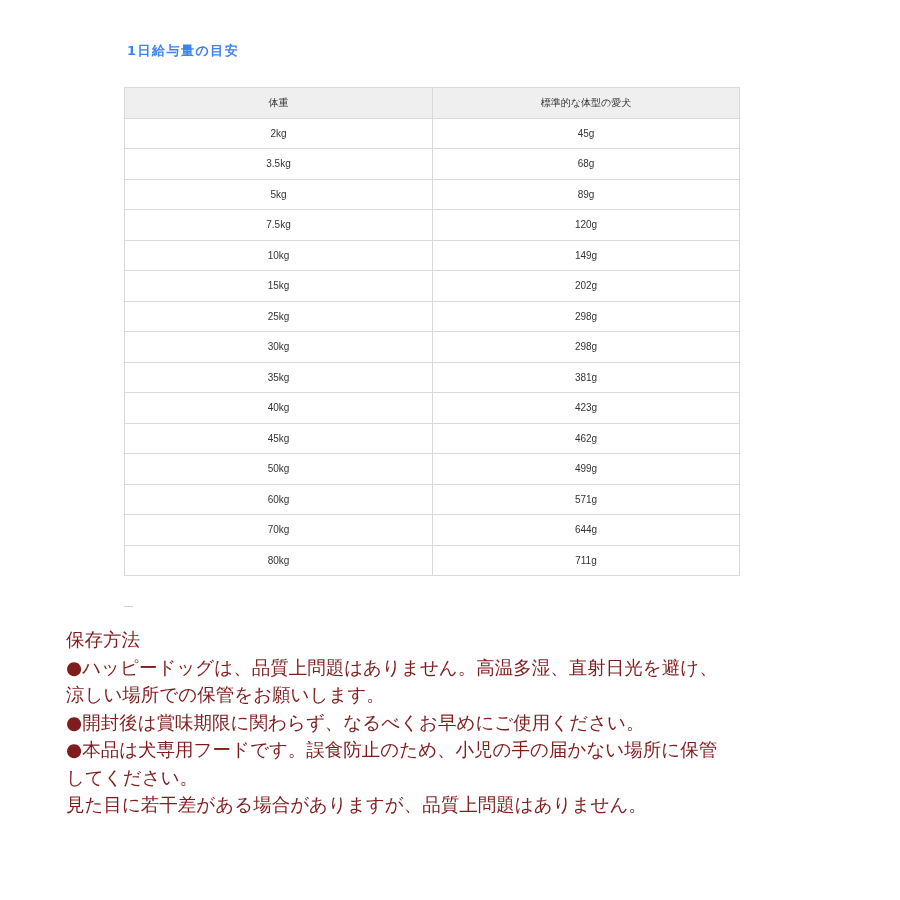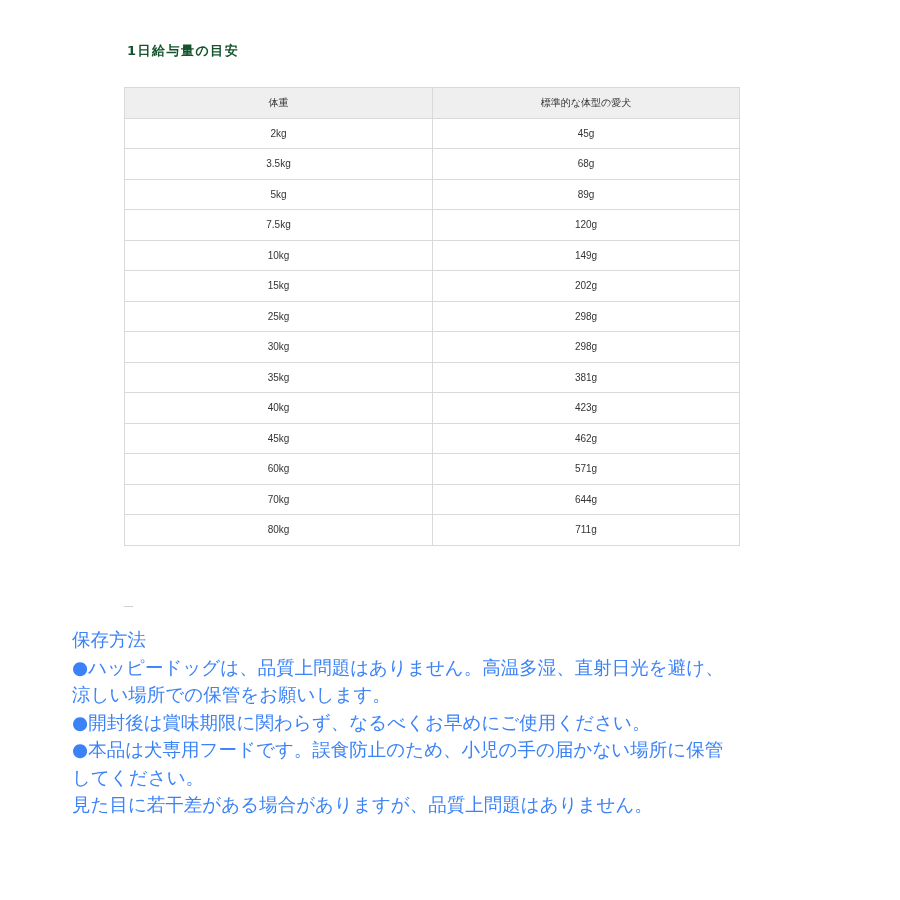--- a/index.html
+++ b/index.html
@@ -1,27 +1,27 @@
 <!DOCTYPE html>
 <html><head>
 <meta charset="utf-8">
 <style>
   html, body { margin:0; padding:0; background:#ffffff; }
   body { width:900px; height:900px; position:relative; overflow:hidden;
          font-family:"DejaVu Sans", sans-serif; color:#222; }
   .title { position:absolute; left:127px; top:42px; font-size:13px; font-weight:bold;
-           color:#14532d; letter-spacing:1.5px; }
+           color:#3b82f6; letter-spacing:1.5px; }
   .tbl { position:absolute; left:124px; top:87px; width:616px; border-collapse:collapse;
          font-family:"Liberation Sans", sans-serif; }
   .tbl th, .tbl td { border:1px solid #d9d9d9; text-align:center; font-size:10px;
          font-weight:normal; color:#333; height:29.5px; padding:0; }
   .tbl th { background:#efefef; }
   .tbl .c1 { width:307px; }
-  .notes { position:absolute; left:72px; top:626px; font-size:18.5px; line-height:27.5px;
-           color:#3b82f6; font-family:"DejaVu Sans", sans-serif; width:800px; }
+  .notes { position:absolute; left:66px; top:626px; font-size:18.5px; line-height:27.5px;
+           color:#7f1d1d; font-family:"DejaVu Sans", sans-serif; width:800px; }
   .notes p { margin:0; }
   .corner { position:absolute; left:124px; top:606px; width:9px; height:1px; background:#cfcfcf; }
 </style>
 </head>
 <body>
 
 <div class="title">1日給与量の目安</div>
 
 <table class="tbl">
   <thead>
@@ -69,20 +69,24 @@
       </tr>
     <tr>
         <td class="c1">40kg</td>
         <td>423g</td>
       </tr>
     <tr>
         <td class="c1">45kg</td>
         <td>462g</td>
       </tr>
     <tr>
+        <td class="c1">50kg</td>
+        <td>499g</td>
+      </tr>
+    <tr>
         <td class="c1">60kg</td>
         <td>571g</td>
       </tr>
     <tr>
         <td class="c1">70kg</td>
         <td>644g</td>
       </tr>
     <tr>
         <td class="c1">80kg</td>
         <td>711g</td>

